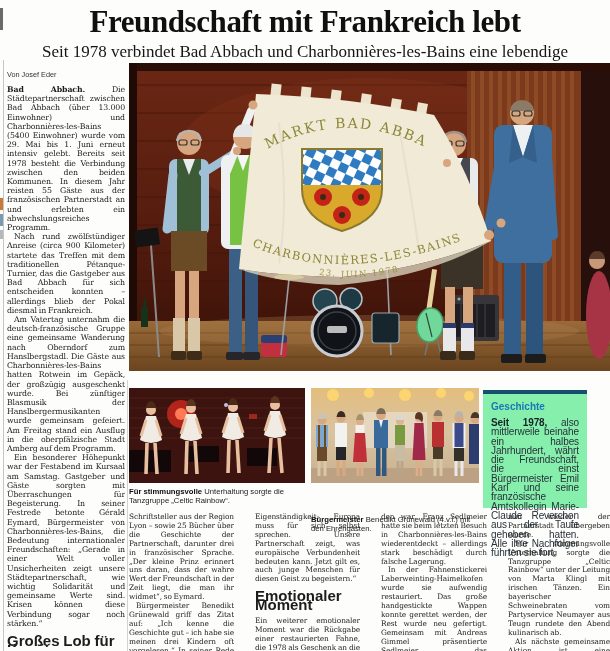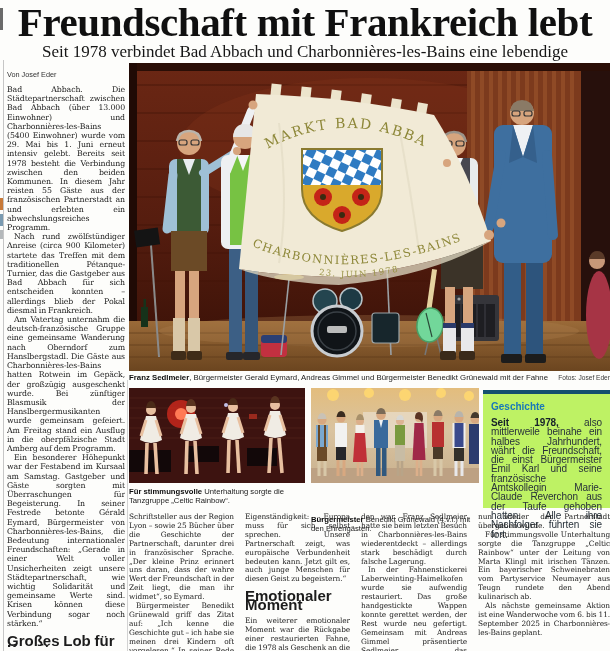--- a/index.html
+++ b/index.html
@@ -8,63 +8,63 @@
   
   .edge-rule{position:absolute;left:3px;top:60px;width:1px;height:591px;background:#c6c6c6;}
   .edge-mark-top{position:absolute;left:0;top:8px;width:3px;height:22px;background:#6a6a6a;}
   .edge-spark1{position:absolute;left:0;top:198px;width:3px;height:12px;background:#c87a38;}
   .edge-spark2{position:absolute;left:0;top:214px;width:3px;height:12px;background:#7a9ab0;}
   .edge-spark3{position:absolute;left:0;top:230px;width:3px;height:9px;background:#b4b8ba;}
   .col-rule{position:absolute;left:127px;top:380px;width:1px;height:271px;background:#d2d2d2;}
 
   
   .head-wrap{position:absolute;left:0;top:4px;width:610px;text-align:center;}
-  .headline{margin:0;font-family:"Liberation Serif",serif;font-weight:700;font-size:41px;
+  .headline{margin:0;font-family:"Liberation Serif",serif;font-weight:700;font-size:31px;
             letter-spacing:-0.4px;color:#101010;line-height:36px;}
   .subheadline{margin:2px 0 0 0;font-family:"Liberation Serif",serif;font-weight:400;
             font-size:17px;color:#151515;}
 
   .byline{position:absolute;left:7px;top:70px;font-size:7.3px;color:#333;}
 
   
   .left-col{position:absolute;left:7px;top:85px;width:118px;height:562px;overflow:hidden;
             font-family:"DejaVu Serif",serif;font-size:7.8px;line-height:9.2px;
             text-align:justify;color:#1c1c1c;letter-spacing:-0.12px;word-spacing:-0.4px;}
   .left-col p{margin:0;}
   .left-col p.ind{text-indent:7px;}
-  .lead-in{font-weight:400;}
+  .lead-in{font-weight:700;}
   .body-subhead{font-family:"Liberation Sans",sans-serif;font-weight:700;font-size:15px;
             margin:8px 0 7px 0;text-align:left;letter-spacing:0;}
 
   
   .main-photo{position:absolute;left:129px;top:63px;width:481px;height:308px;margin:0;}
   .dance-photo{position:absolute;left:129px;top:388px;width:176px;height:95px;margin:0;}
   .group-photo{position:absolute;left:311px;top:388px;width:168px;height:95px;margin:0;}
   figure svg{display:block;}
 
   
   .main-caption{position:absolute;left:129px;top:373px;width:481px;font-size:7.8px;
             white-space:nowrap;overflow:hidden;display:flex;align-items:baseline;color:#1a1a1a;}
   .main-caption .credit{margin-left:auto;font-size:6.6px;color:#3a3a3a;}
   .small-caption{position:absolute;width:176px;font-size:7.7px;line-height:9.4px;color:#1a1a1a;}
   .cap-b{font-weight:700;color:#0d0d0d;}
   .dance-caption{left:129px;top:487px;}
   .group-caption{left:311px;top:487px;width:168px;margin-top:28px;}
 
   
-  .info-box{position:absolute;left:483px;top:390px;width:127px;height:118px;box-sizing:border-box;
-            background:#bef264;border-top:4px solid #14506e;padding:7px 8px 6px 8px;}
+  .info-box{position:absolute;left:483px;top:390px;width:104px;height:118px;box-sizing:border-box;
+            background:#86efac;border-top:4px solid #14506e;padding:7px 8px 6px 8px;}
   .info-title{margin:0 0 6px 0;font-size:10px;font-weight:700;color:#1878b8;}
   .info-text{margin:0;font-size:10px;line-height:9.3px;text-align:justify;color:#27313a;
             letter-spacing:-0.1px;}
   .info-lead{font-weight:700;color:#16202a;}
 
   
   .bottom-cols{position:absolute;left:129px;top:513px;width:481px;height:138px;display:grid;
-            grid-template-columns:105px 105px 106px 1fr;column-gap:11px;}
+            grid-template-columns:105px 105px 106px 1fr;column-gap:21px;}
   .bcol{overflow:hidden;font-family:"DejaVu Serif",serif;font-size:7.4px;line-height:8.9px;
             text-align:justify;color:#1c1c1c;letter-spacing:-0.12px;word-spacing:-0.4px;}
   .bcol p{margin:0;}
   .bcol p.ind{text-indent:7px;}
 </style>
 </head>
 <body>
 
 <div class="page">
 
@@ -321,25 +321,20 @@
       </g>
 
       <g>
         <ellipse cx="470" cy="252" rx="13" ry="44" fill="#a63445"></ellipse>
         <circle cx="468" cy="198" r="8" fill="#c89878"></circle>
         <path d="M460,196 q2,-8 8,-8 q7,0 8,8" fill="#5a3a28"></path>
       </g>
     </svg>
   </figure>
 
-  <div class="main-caption">
-    <span class="cap-b">Franz Sedlmeier</span>
-      <span>, Bürgermeister Gerald Eymard, Andreas Gimmel und Bürgermeister Benedikt Grünewald mit der Fahne</span>
-    <span class="credit">Fotos: Josef Eder</span>
-  </div>
 
   <figure class="dance-photo">
     <svg width="176" height="95" viewBox="0 0 176 95">
       <rect width="176" height="95" fill="#471613"></rect>
       <g stroke="#5c221c" stroke-width="1">
           <line x1="0" y1="10" x2="176" y2="10"></line>
           <line x1="0" y1="20" x2="176" y2="20"></line>
           <line x1="0" y1="30" x2="176" y2="30"></line>
           <line x1="0" y1="40" x2="176" y2="40"></line>
           <line x1="0" y1="50" x2="176" y2="50"></line>

